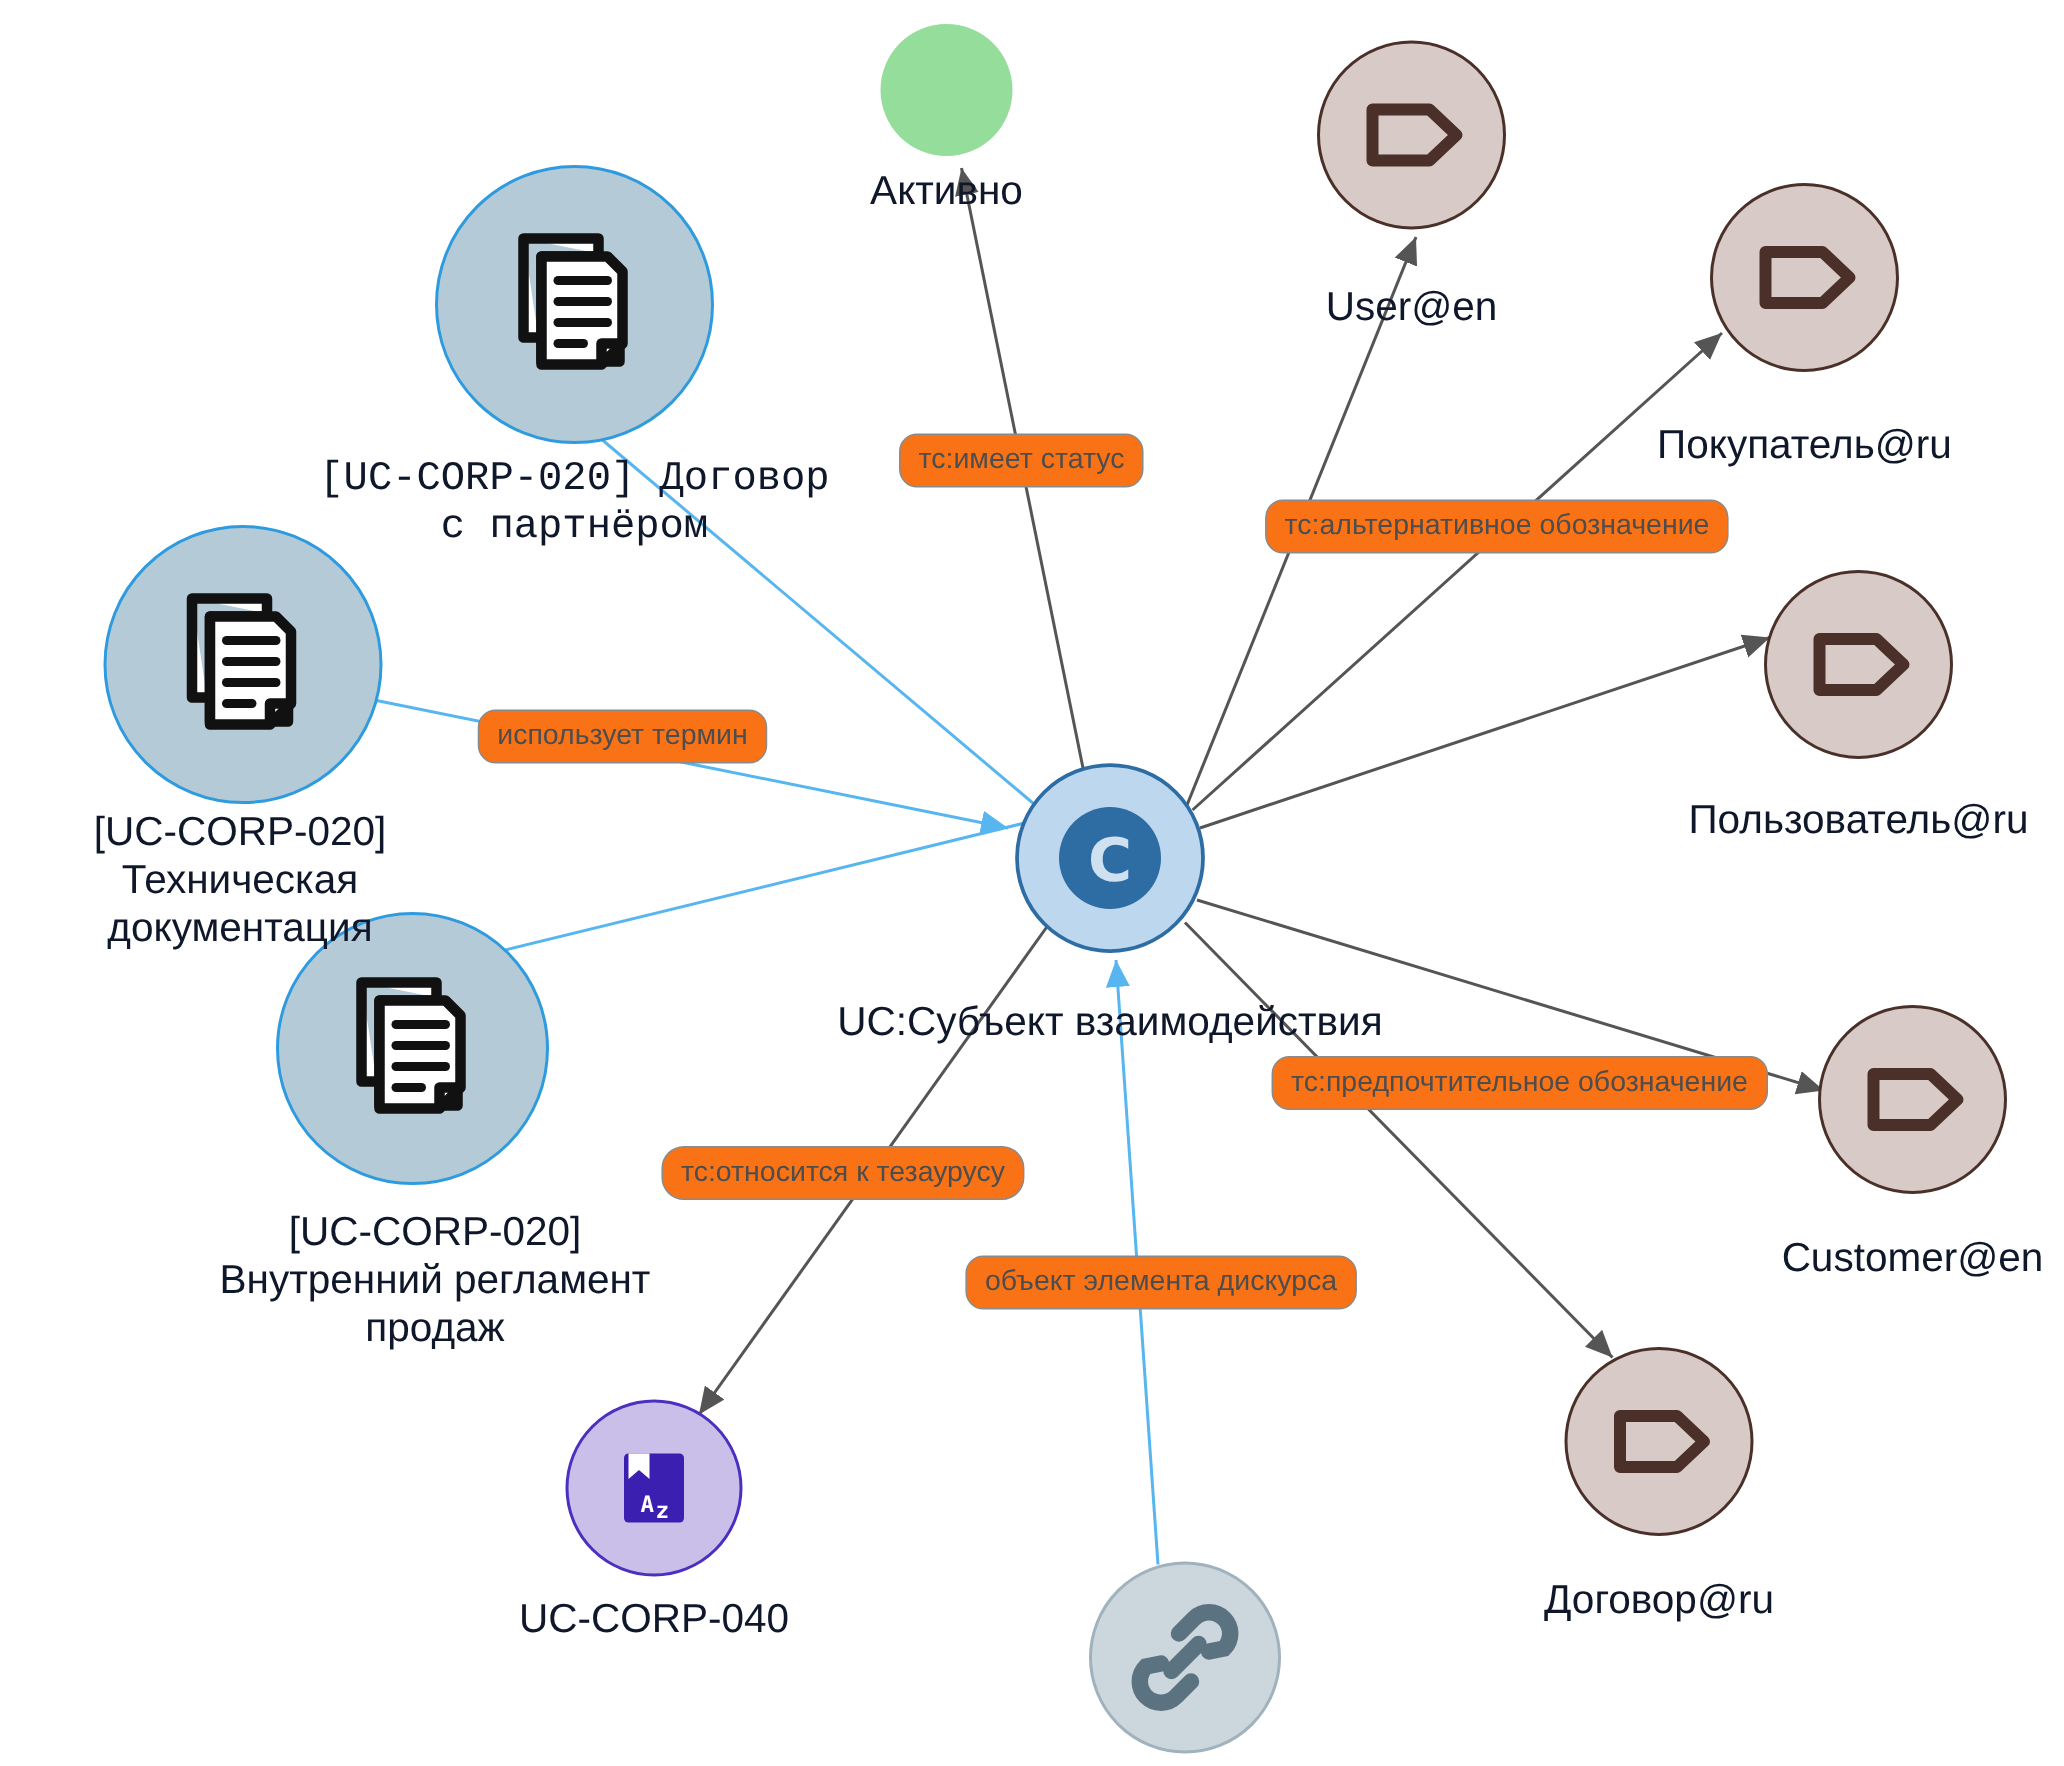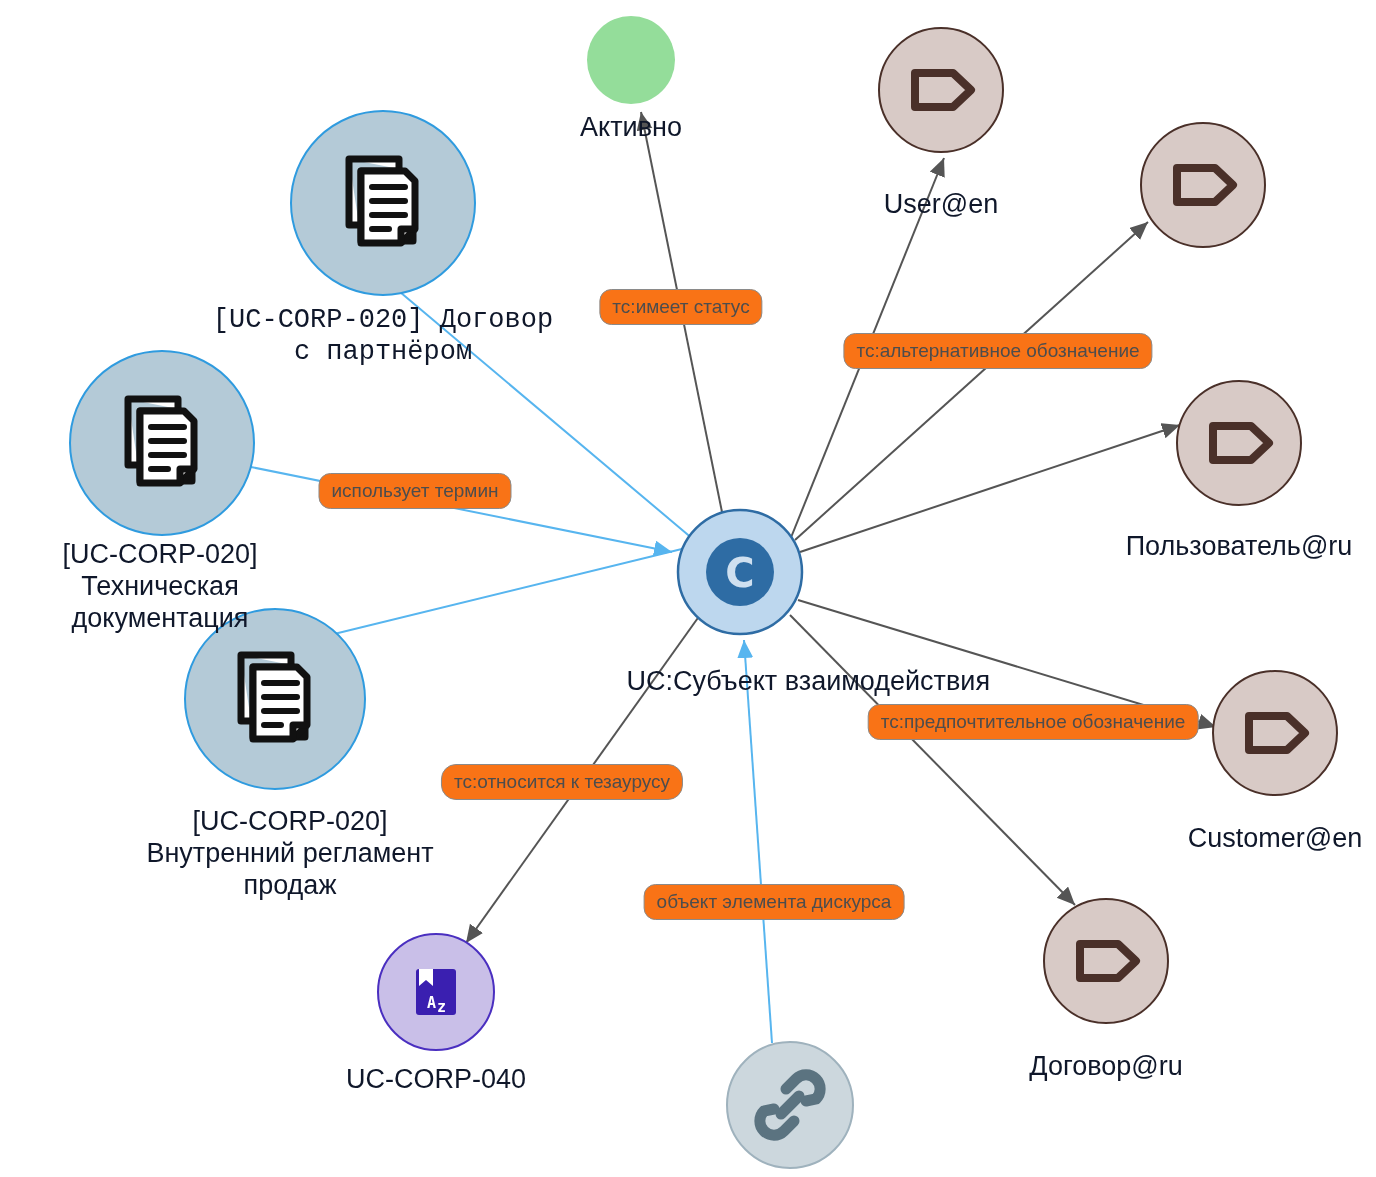--- a/index.html
+++ b/index.html
@@ -191,34 +191,35 @@
 документация</div>
 
   <div class="node-label" style="left:65px; top:805px; width:450px;">[UC-CORP-020]
 Внутренний регламент
 продаж</div>
 
   <div class="node-label" style="left:286px; top:1063px; width:300px;">UC-CORP-040</div>
 
   <div class="node-label" style="left:841px; top:172px; width:200px;margin-top:16px;">User@en</div>
 
+  <div class="node-label" style="left:1053px; top:280px; width:300px;">Покупатель@ru</div>
 
   <div class="node-label" style="left:1089px; top:530px; width:300px;">Пользователь@ru</div>
 
   <div class="node-label" style="left:1125px; top:822px; width:300px;">Customer@en</div>
 
   <div class="node-label" style="left:956px; top:1050px; width:300px;">Договор@ru</div>
 
-  <div class="node-label" style="left:490px; top:665px; width:500px;text-align:right;">UC:Субъект взаимодействия</div>
+  <div class="node-label" style="left:490px; top:665px; width:500px;">UC:Субъект взаимодействия</div>
 
   <div class="edge-label" style="left:681px; top:307px;">тс:имеет статус</div>
 
   <div class="edge-label" style="left:415px; top:491px;">использует термин</div>
 
   <div class="edge-label" style="left:998px; top:351px;">тс:альтернативное обозначение</div>
 
-  <div class="edge-label" style="left:1013px; top:722px;margin-left:20px;">тс:предпочтительное обозначение</div>
+  <div class="edge-label" style="left:1013px; top:722px;">тс:предпочтительное обозначение</div>
 
   <div class="edge-label" style="left:562px; top:782px;border-radius:15px;">тс:относится к тезаурусу</div>
 
-  <div class="edge-label" style="left:774px; top:855px;margin-top:47px;">объект элемента дискурса</div>
+  <div class="edge-label" style="left:774px; top:855px;">объект элемента дискурса</div>
 
 </div>
 
 </body></html>

